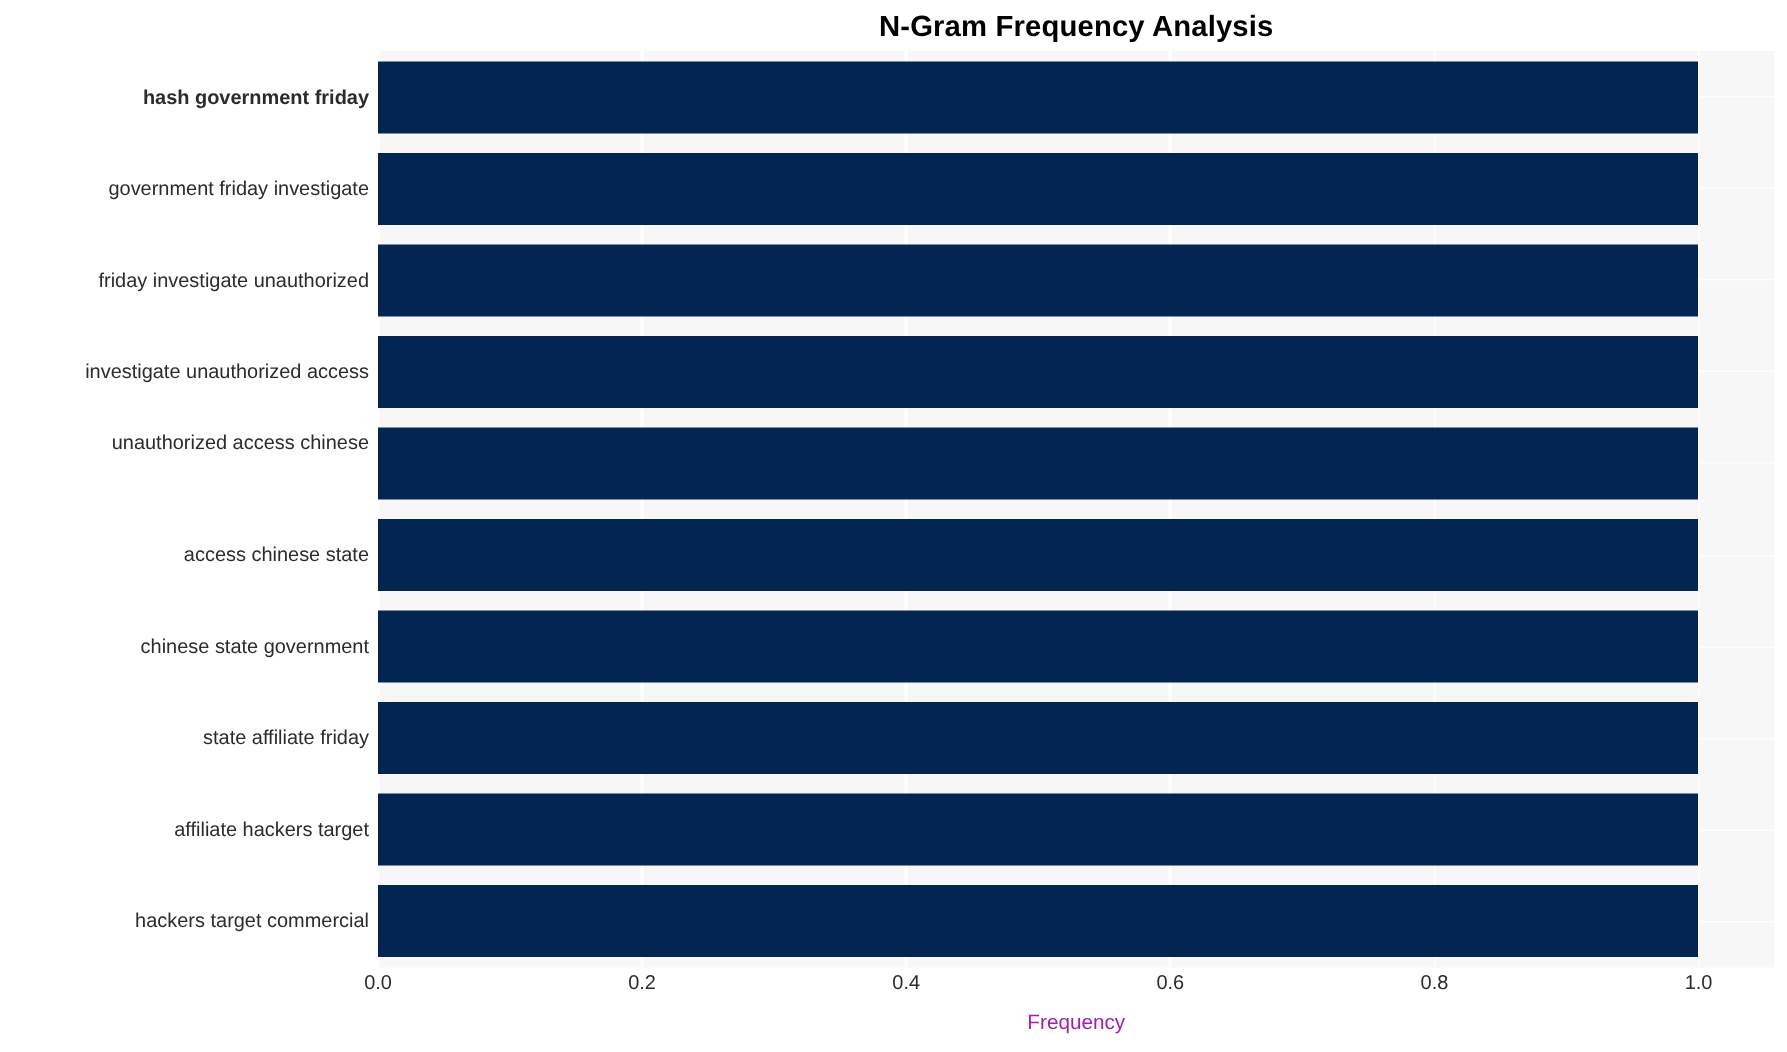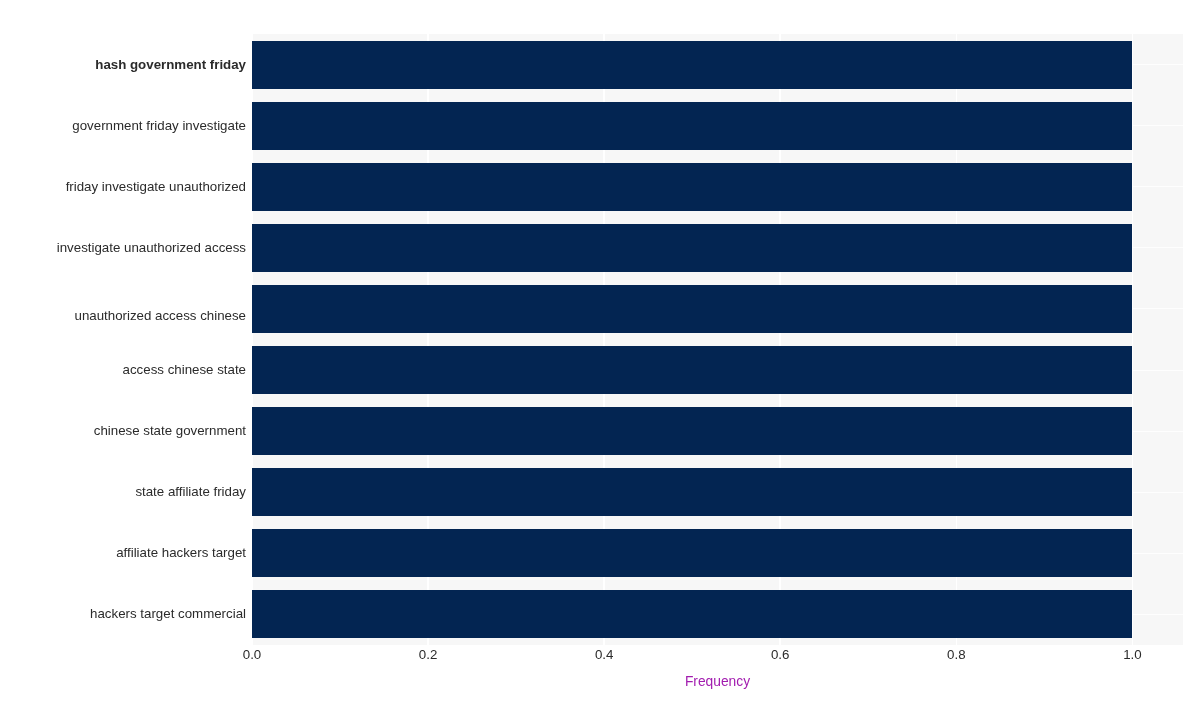--- a/index.html
+++ b/index.html
@@ -119,20 +119,21 @@
     font-size: 13.8px;
     color: #a21caf;
     white-space: nowrap;
   }
 </style>
 </head>
 <body>
 
 <div id="figure">
 
+  <div id="chart-title">N-Gram Frequency Analysis</div>
 
   <div id="plot-area">
     <div id="grid-layer">
         <div class="hgrid" style="top: 30.05px;"></div>
         <div class="hgrid" style="top: 91.15px;"></div>
         <div class="hgrid" style="top: 152.25px;"></div>
         <div class="hgrid" style="top: 213.35px;"></div>
         <div class="hgrid" style="top: 274.45px;"></div>
         <div class="hgrid" style="top: 335.55px;"></div>
         <div class="hgrid" style="top: 396.65px;"></div>
@@ -158,21 +159,21 @@
         <div class="bar" style="top: 495.35px; width: 880.378px; background: rgb(3, 37, 82);"></div>
         <div class="bar" style="top: 556.45px; width: 880.378px; background: rgb(3, 37, 82);"></div>
       </div>
   </div>
 
   <div id="y-tick-layer">
       <div class="ytick" style="top: 23.55px; font-weight: bold;">hash government friday</div>
       <div class="ytick" style="top: 84.65px;">government friday investigate</div>
       <div class="ytick" style="top: 145.75px;">friday investigate unauthorized</div>
       <div class="ytick" style="top: 206.85px; text-align: right;">investigate unauthorized access</div>
-      <div class="ytick" style="top: 275px;">unauthorized access chinese</div>
+      <div class="ytick" style="top: 254px;">unauthorized access chinese</div>
       <div class="ytick" style="top: 329.05px;">access chinese state</div>
       <div class="ytick" style="top: 390.15px;">chinese state government</div>
       <div class="ytick" style="top: 451.25px;">state affiliate friday</div>
       <div class="ytick" style="top: 512.35px;">affiliate hackers target</div>
       <div class="ytick" style="top: 573.45px;">hackers target commercial</div>
     </div>
 
   <div id="x-tick-layer">
       <div class="xtick" style="left: 0px;">0.0</div>
       <div class="xtick" style="left: 176.076px;">0.2</div>

